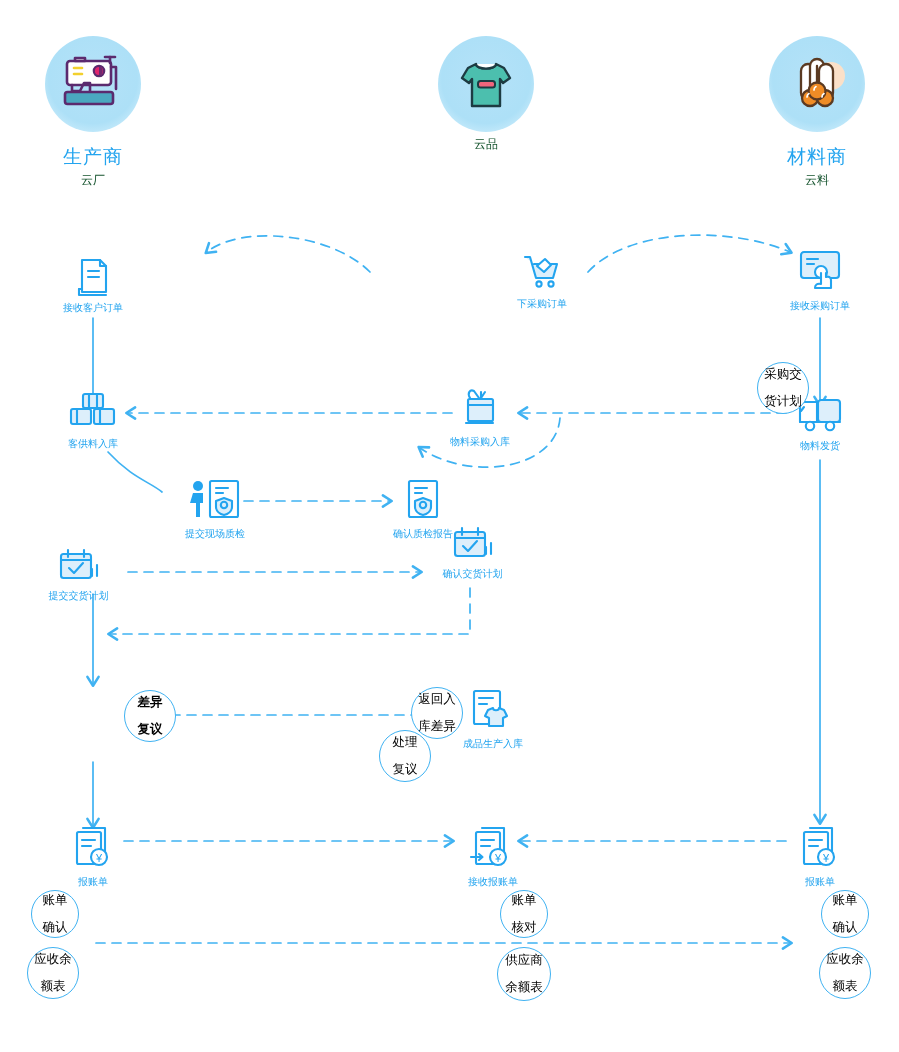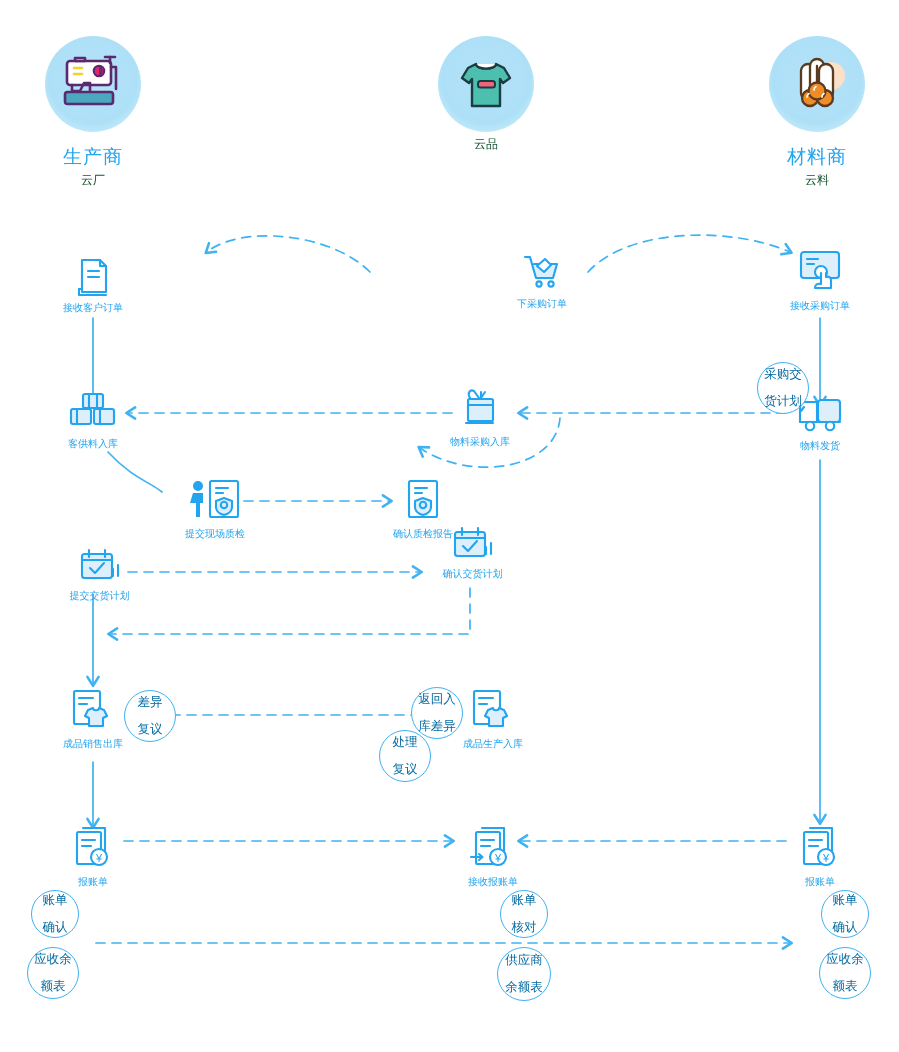--- a/index.html
+++ b/index.html
@@ -60,21 +60,21 @@
     white-space: nowrap;
     line-height: 1.1;
     margin-top: 2px;
   }
 
   
   .badge {
     position: absolute;
     border: 1.4px solid #3fb2f2;
     border-radius: 50%;
-    color: #0369a1;
+    color: #000000;
     font-size: 12.5px;
     line-height: 1.05;
     display: flex;
     align-items: center;
     justify-content: center;
     text-align: center;
     box-sizing: border-box;
     background: #ffffff;
   }
   .badge span { display: block; width: 100%; }
@@ -323,46 +323,35 @@
         <path d="M13,4 v7"></path>
           <path d="M29,4 v7"></path>
         <path d="M14,22 l5,5 9,-10"></path>
         <path d="M37,30 v-7"></path>
           <path d="M42,30 v-11"></path>
       </g>
     </svg>
     <div class="lbl">确认交货计划</div>
   </div>
 
-  <div class="node" style="left:37px; top:546px; width:125px;">
+  <div class="node" style="left:16px; top:546px; width:125px;">
     <svg class="ico" width="48" height="42" viewBox="0 0 48 42">
       <g fill="none" stroke="#23a4ef" stroke-width="2.1" stroke-linejoin="round" stroke-linecap="round">
         <rect x="6" y="8" width="30" height="24" rx="2.5" fill="#ddeffb"></rect>
         <path d="M6,14 h30"></path>
         <path d="M13,4 v7"></path>
           <path d="M29,4 v7"></path>
         <path d="M14,22 l5,5 9,-10"></path>
         <path d="M37,30 v-7"></path>
           <path d="M42,30 v-11"></path>
       </g>
     </svg>
     <div class="lbl">提交交货计划</div>
   </div>
 
-  <div class="node" style="left:28px; top:688px; width:130px;">
-    <svg class="ico" width="52" height="48" viewBox="0 0 52 48">
-      <g fill="none" stroke="#23a4ef" stroke-width="2.1" stroke-linejoin="round" stroke-linecap="round">
-        <rect x="7" y="3" width="26" height="33" rx="1.5" fill="#ffffff"></rect>
-        <path d="M12,10 h14"></path>
-          <path d="M12,16 h8"></path>
-        <path d="M26,20 l-5,2 -3,6 4,2 v8 h14 v-8 l4,-2 -3,-6 -5,-2 c0,3 -6,3 -6,0 z" fill="#ddeffb"></path>
-      </g>
-    </svg>
-    <div class="lbl">成品销售出库</div>
-  </div>
 
   <div class="node" style="left:428px; top:688px; width:130px;">
     <svg class="ico" width="52" height="48" viewBox="0 0 52 48">
       <g fill="none" stroke="#23a4ef" stroke-width="2.1" stroke-linejoin="round" stroke-linecap="round">
         <rect x="7" y="3" width="26" height="33" rx="1.5" fill="#ffffff"></rect>
         <path d="M12,10 h14"></path>
           <path d="M12,16 h8"></path>
         <path d="M26,20 l-5,2 -3,6 4,2 v8 h14 v-8 l4,-2 -3,-6 -5,-2 c0,3 -6,3 -6,0 z" fill="#ddeffb"></path>
       </g>
     </svg>
@@ -413,21 +402,21 @@
     <div class="lbl">报账单</div>
   </div>
 
   <div class="badge" style="left:757px; top:362px; width:52px; height:52px;">
     <span>
       <span>采购交</span><br>
       <span>货计划</span>
     </span>
   </div>
 
-  <div class="badge" style="left:124px; top:690px; width:52px; height:52px;">
+  <div class="badge" style="left:124px; top:690px; width:52px; height:52px;font-weight:bold;">
     <span>
       <span>差异</span><br>
       <span>复议</span>
     </span>
   </div>
 
   <div class="badge" style="left:411px; top:687px; width:52px; height:52px;">
     <span>
       <span>返回入</span><br>
       <span>库差异</span>

